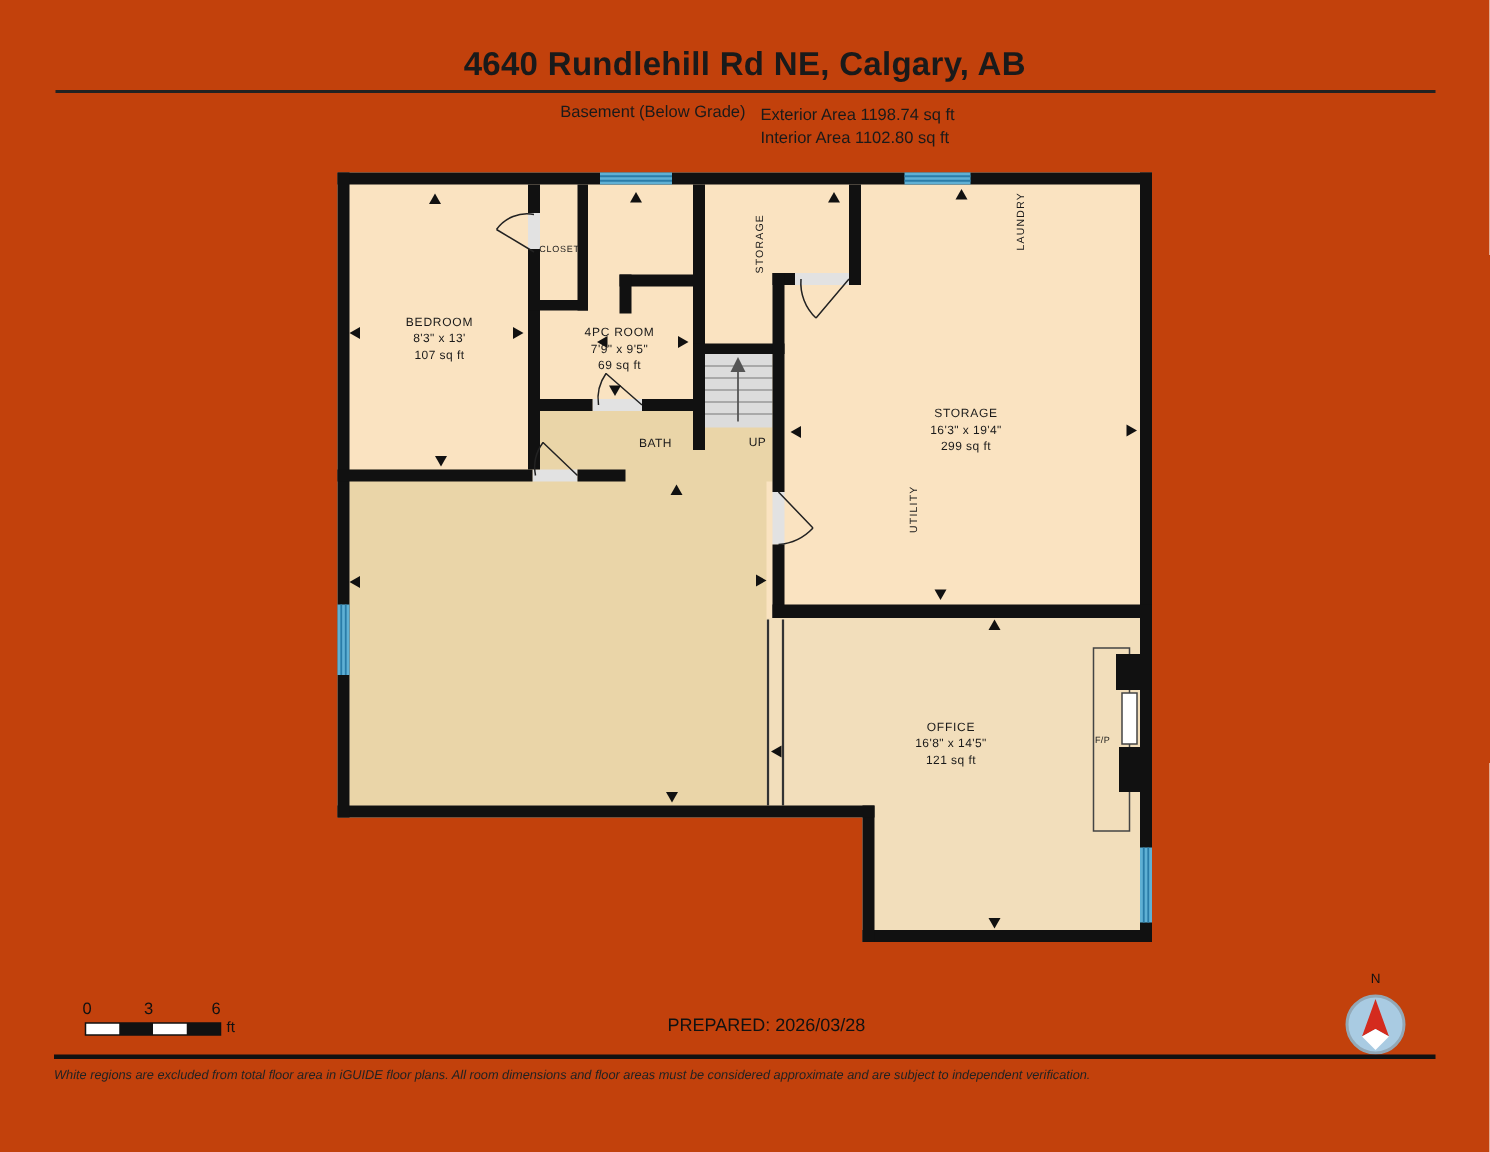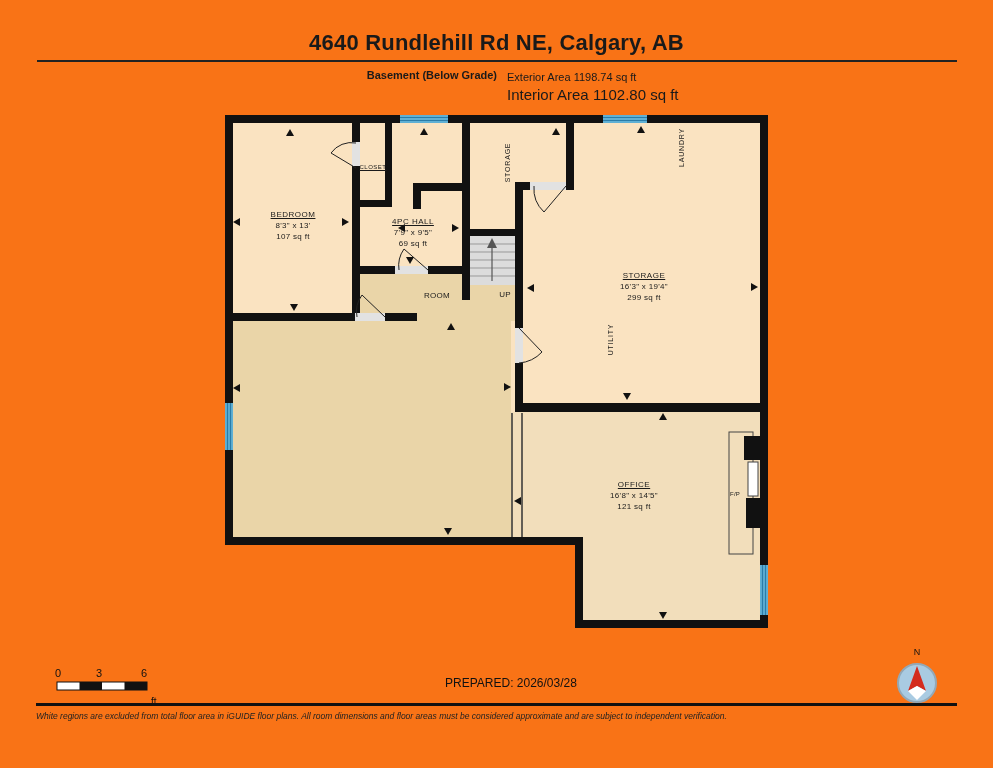--- a/index.html
+++ b/index.html
@@ -1,31 +1,31 @@
 <!DOCTYPE html>
 <html><head>
 <meta charset="utf-8">
 <style>
   html,body{margin:0;padding:0;background:#fff;}
-  .page{position:relative;width:993px;height:768px;background:#f97316;overflow:hidden;
+  .page{position:relative;width:993px;height:768px;background:#c2410c;overflow:hidden;
         font-family:"Liberation Sans",sans-serif;color:#1a1a1a;}
   .abs{position:absolute;}
   .title{left:0;right:0;top:30px;text-align:center;font-size:22px;font-weight:700;letter-spacing:0.2px;}
   .rule-top{left:37px;top:60px;width:920px;height:2px;background:#222;}
-  .floor-label{left:280px;top:69px;width:217px;text-align:right;font-size:11px;font-weight:700;}
+  .floor-label{left:280px;top:69px;width:217px;text-align:right;font-size:11px;font-weight:400;}
   .area-line1{left:507px;top:71px;font-size:11px;}
-  .area-line2{left:507px;top:86px;font-size:15px;}
+  .area-line2{left:507px;top:86px;font-size:11px;}
   .plan-svg{left:0;top:0;width:993px;height:768px;}
   .rlabel{position:absolute;text-align:center;font-size:8px;line-height:11px;color:#1a1a1a;letter-spacing:0.3px;white-space:nowrap;}
-  .rlabel .nm{letter-spacing:0.5px;text-decoration:underline;}
+  .rlabel .nm{letter-spacing:0.5px;}
   .vlabel{position:absolute;width:80px;text-align:center;font-size:7px;letter-spacing:0.8px;color:#1a1a1a;
           transform:rotate(-90deg);transform-origin:center;white-space:nowrap;}
   .tiny{font-size:6px;letter-spacing:0.2px;}
   .scale-num{position:absolute;width:16px;text-align:center;font-size:11px;color:#111;}
-  .scale-unit{position:absolute;font-size:10px;color:#111;margin-top:16px;}
+  .scale-unit{position:absolute;font-size:10px;color:#111;}
   .prepared{left:445px;top:676px;font-size:12px;color:#111;}
   .north-n{left:909px;top:647px;width:16px;text-align:center;font-size:9px;color:#111;}
   .rule-bottom{left:36px;top:703px;width:921px;height:3px;background:#111;}
   .disclaimer{left:36px;top:711px;width:880px;font-size:8.5px;color:#222;font-style:italic;}
 </style>
 </head>
 <body>
 
 <div class="page">
 
@@ -172,30 +172,30 @@
     <div class="nm">BEDROOM</div>
     <div>8'3" x 13'</div>
     <div>107 sq ft</div>
   </div>
 
   <div class="rlabel tiny" style="left:348px;top:162px;width:50px;">
     <div class="nm">CLOSET</div>
   </div>
 
   <div class="rlabel" style="left:368px;top:216px;width:90px;">
-    <div class="nm">4PC HALL</div>
+    <div class="nm">4PC ROOM</div>
     <div>7'9" x 9'5"</div>
     <div>69 sq ft</div>
   </div>
 
   <div class="vlabel" style="left:467px;top:159px;">STORAGE</div>
 
   <div class="vlabel" style="left:641px;top:144px;">LAUNDRY</div>
 
-  <div class="rlabel" style="left:412px;top:290px;width:50px;">ROOM</div>
+  <div class="rlabel" style="left:412px;top:290px;width:50px;">BATH</div>
 
   <div class="rlabel" style="left:490px;top:289px;width:30px;">UP</div>
 
   <div class="rlabel" style="left:594px;top:270px;width:100px;">
     <div class="nm">STORAGE</div>
     <div>16'3" x 19'4"</div>
     <div>299 sq ft</div>
   </div>
 
   <div class="vlabel" style="left:570px;top:336px;">UTILITY</div>

